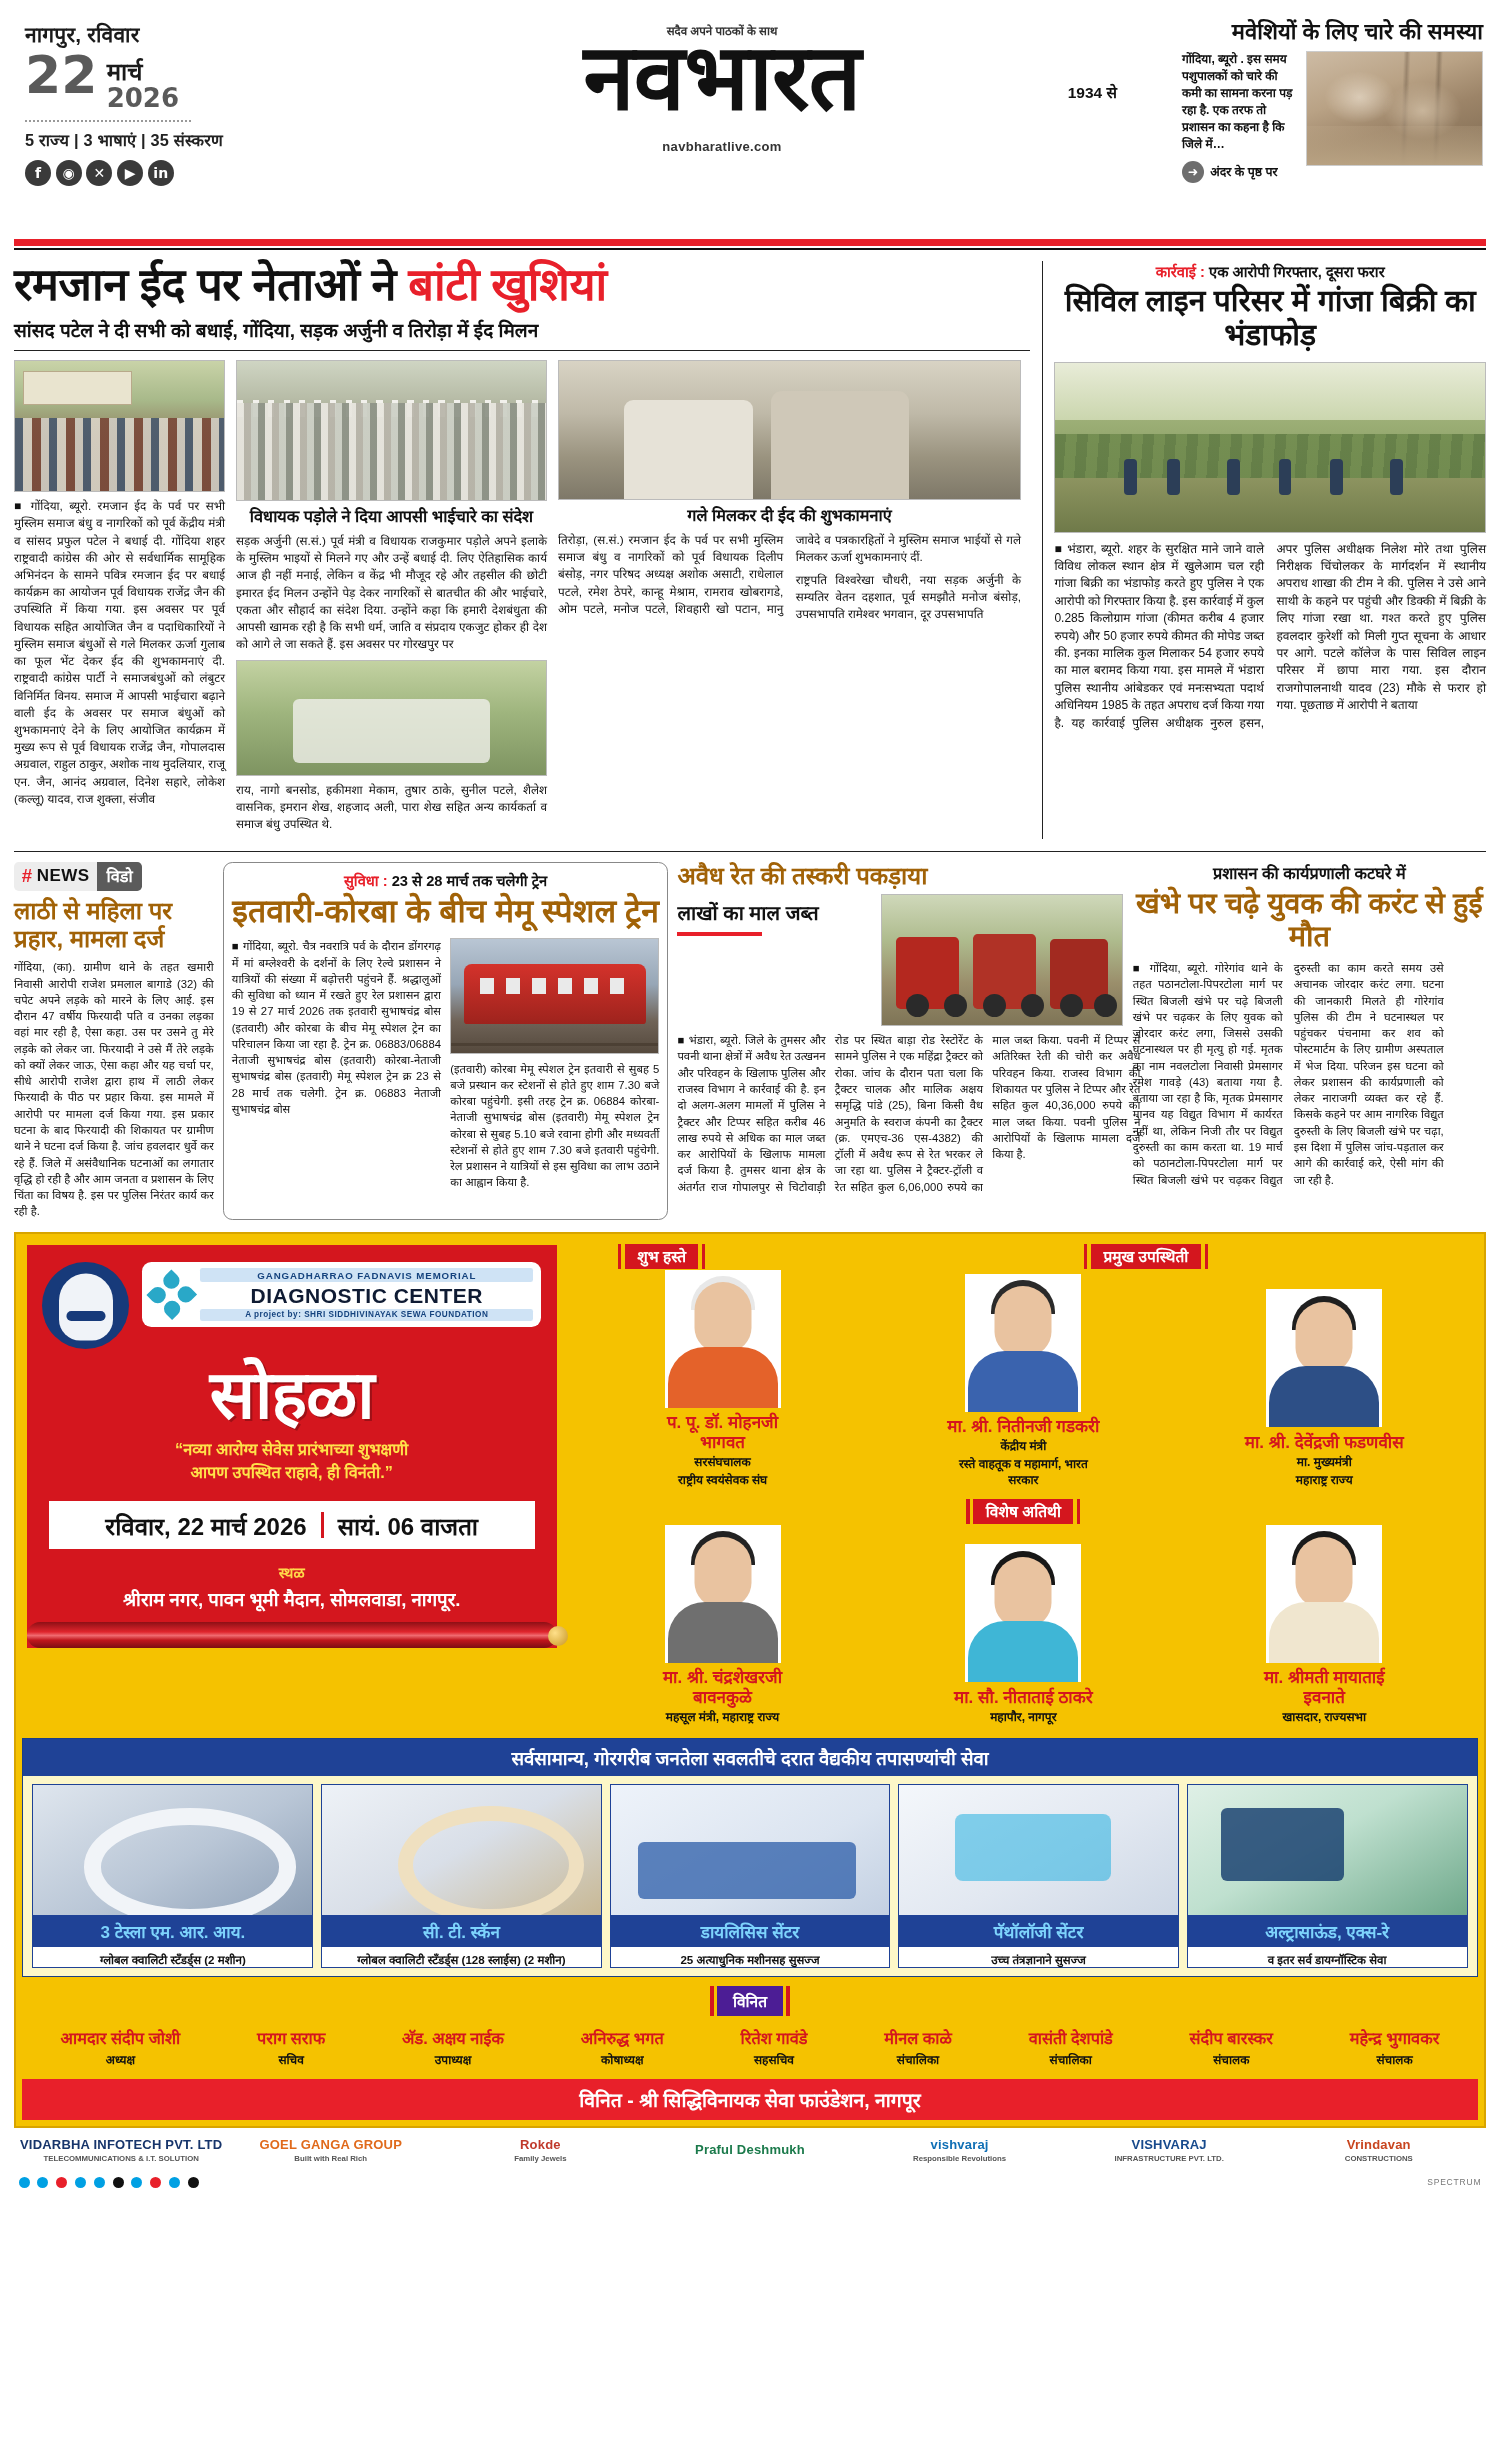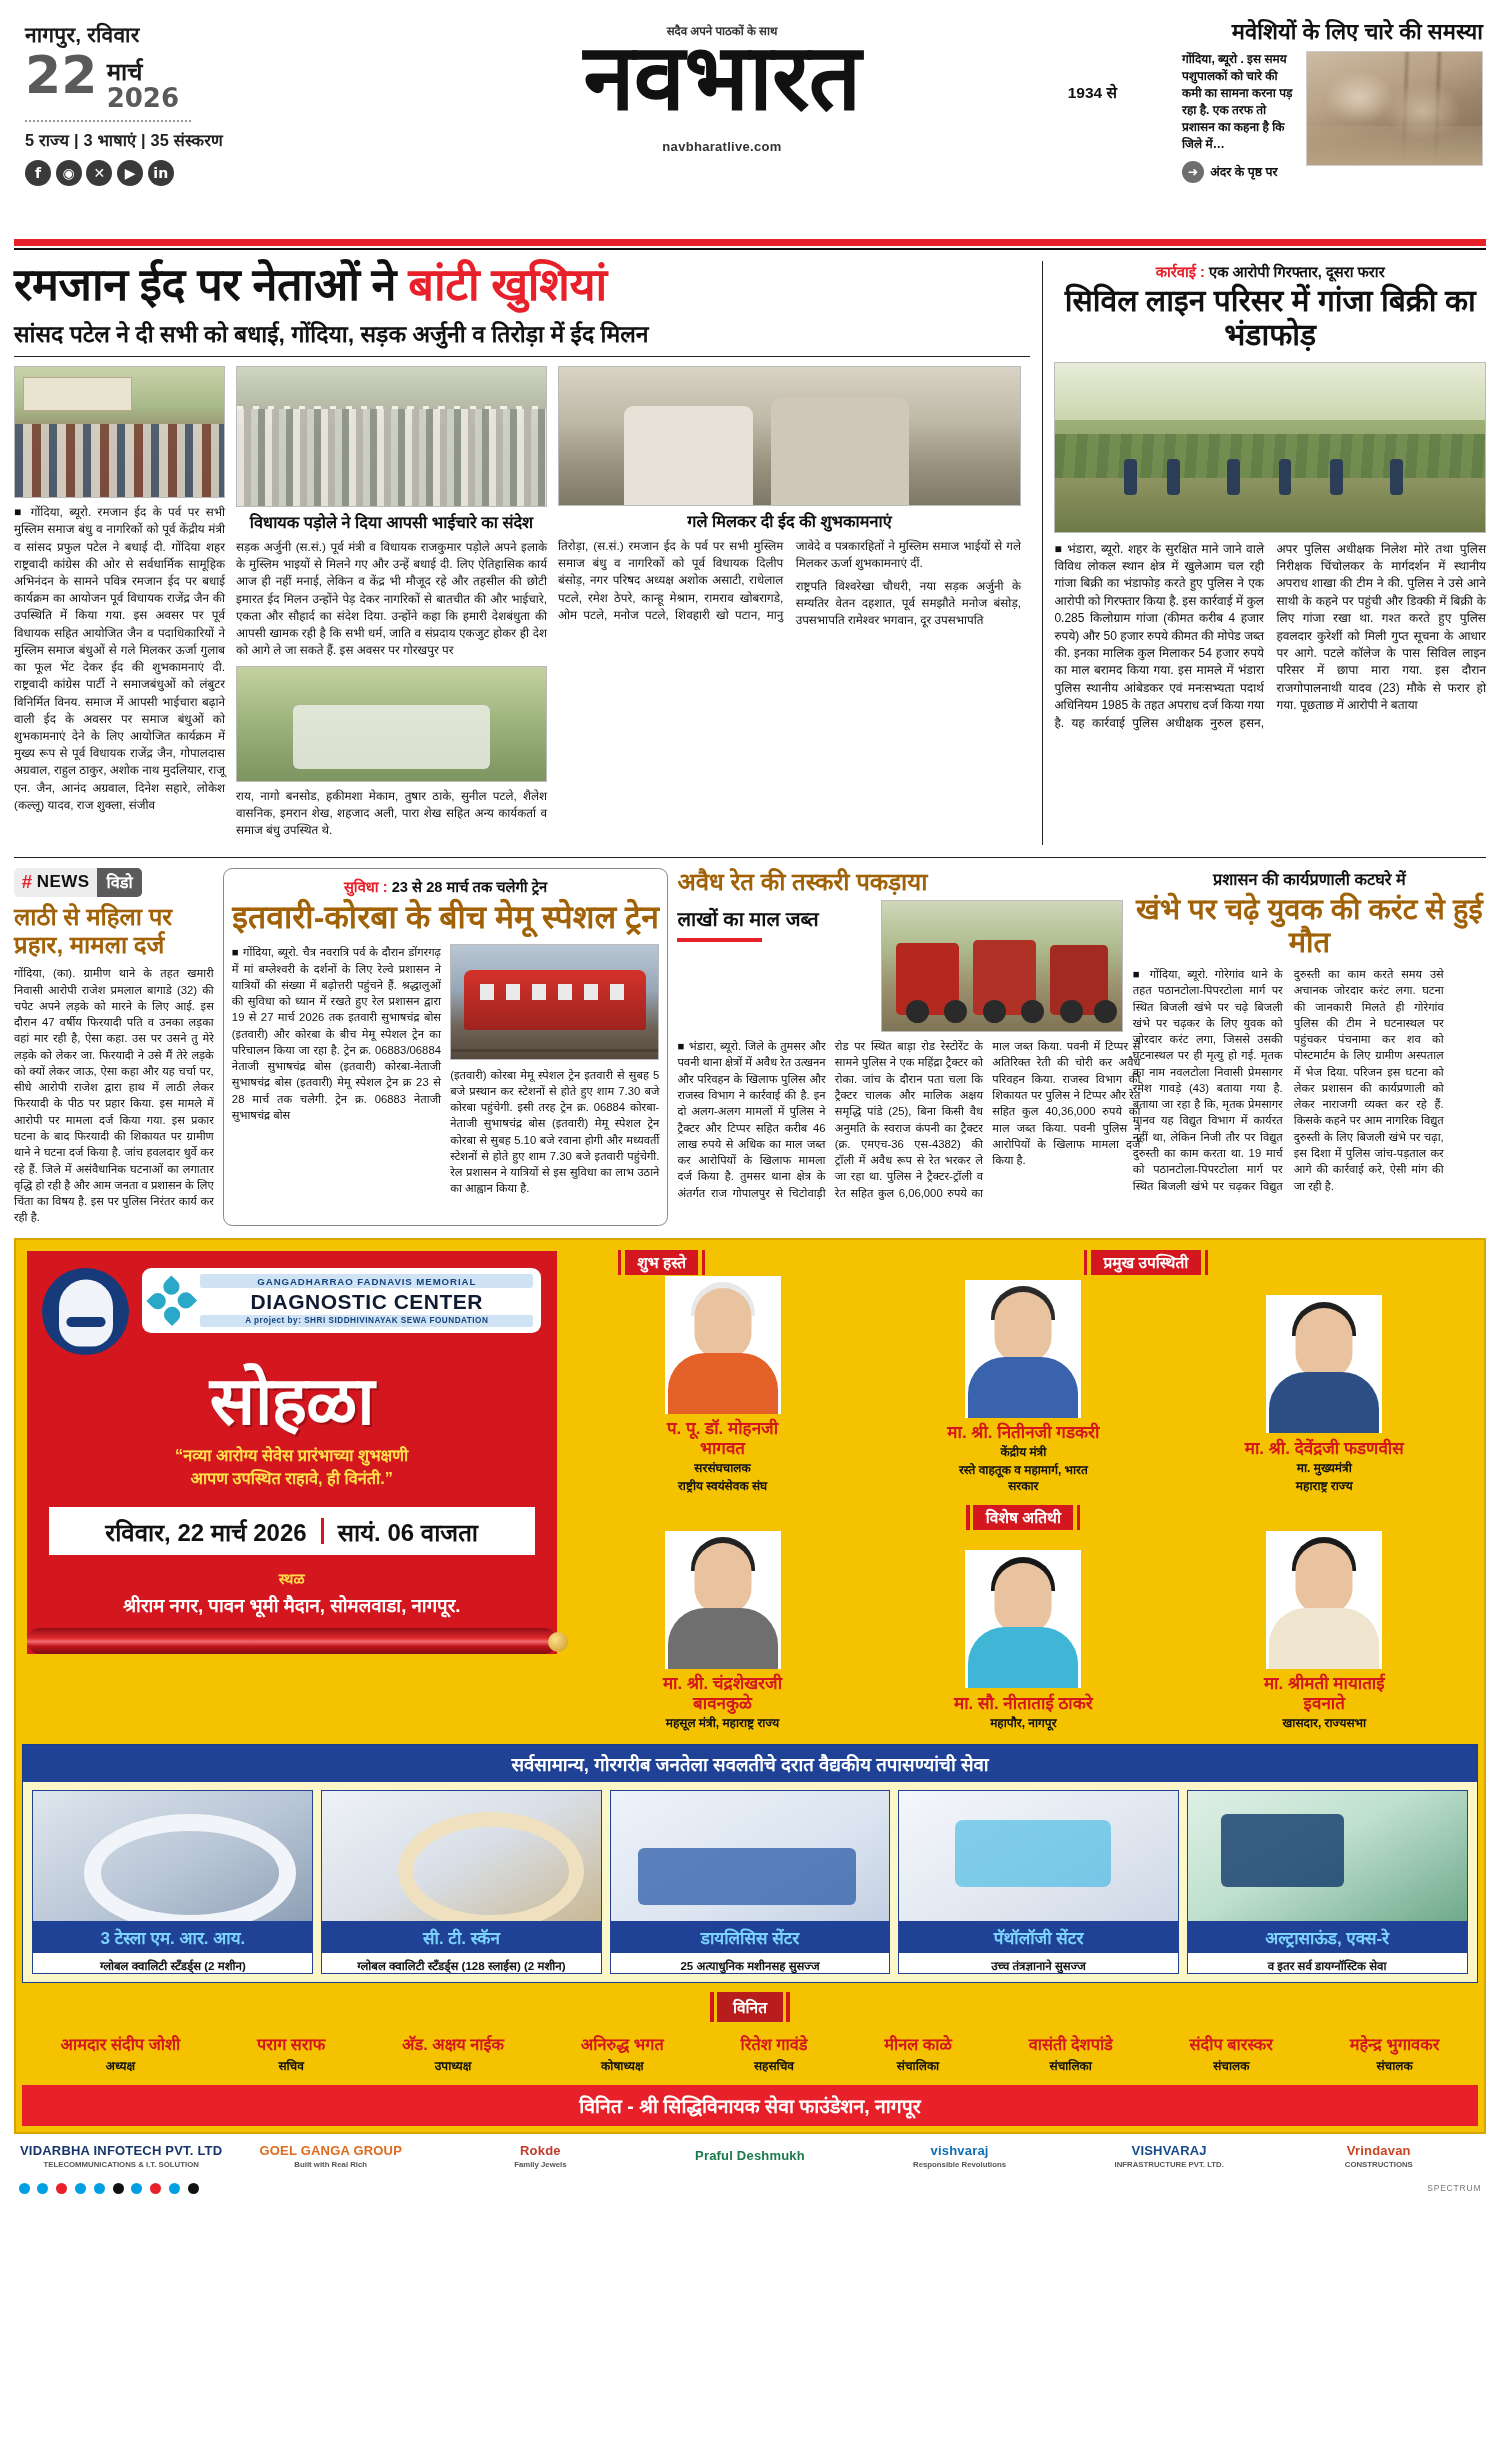--- a/index.html
+++ b/index.html
@@ -62,21 +62,21 @@
   .red-rule { height: 7px; background:#e8202a; margin: 6.2px 0 0 0; }
   .thin-rule { height: 1.6px; background:#111; margin-top: 2.3px; }
 
   
   .lead { display:flex; gap: 12.4px; padding-top: 11px; }
   .lead-left { width: 1017px; }
   .lead-right { width: 444px; border-left: 1.6px solid #222; padding-left: 11px; }
 
   .lead-h1 { font-size: 45px; font-weight: 800; color:#111; line-height:1.08; letter-spacing:-0.4px; }
   .lead-h1 .red { color:#e8202a; }
-  .lead-sub { font-size: 23px; font-weight:700; color:#111; margin-top: 7.8px; padding-bottom:6.2px; border-bottom:1.6px solid #222;}
+  .lead-sub { font-size: 19px; font-weight:700; color:#111; margin-top: 7.8px; padding-bottom:6.2px; border-bottom:1.6px solid #222;}
 
   .kicker { font-size: 14.7px; font-weight:700; color:#111; margin-bottom: 3.1px;}
   .kicker .tag { color:#e8202a; font-weight:800; }
   .lead-r-h { font-size: 30px; font-weight:800; color:#111; line-height:1.14; text-align:center; }
   .lead-r-photo { height: 171px; margin-top: 9.3px; border:0.8px solid #bbb; position:relative; overflow:hidden;
     background: linear-gradient(180deg,#b7c48f 0%, #98ab72 40%, #7c8f5c 72%, #6d7f50 100%); }
   .lead-r-photo .sky { position:absolute; top:0; left:0; right:0; height:34%;
     background: linear-gradient(180deg,#e8ecd8,#cbd6ae); }
   .lead-r-photo .bush { position:absolute; left:0; right:0; bottom:32%; height:26%;
     background: repeating-linear-gradient(94deg,#5f7a43 0 11px,#6f8a4d 11px 22px); opacity:.85;}
@@ -215,21 +215,21 @@
   .sv2::after{content:"";position:absolute;right:6%;top:16%;width:56%;height:68%;border-radius:50%;border:15.5px solid #efe0c0;}
   .sv3 { background: linear-gradient(150deg,#eef3fa,#dbe4f0 60%,#c3d0e2); }
   .sv3::after{content:"";position:absolute;left:10%;bottom:12%;width:78%;height:44%;background:#2b5ca8;border-radius:6.2px;opacity:.75;}
   .sv4 { background: linear-gradient(150deg,#f4f7fb,#e2e8f1 55%,#cdd7e5); }
   .sv4::after{content:"";position:absolute;left:20%;top:22%;width:56%;height:52%;background:#27b1e0;border-radius:7.8px;opacity:.55;}
   .sv5 { background: linear-gradient(150deg,#dff0e6,#bfe0cf 45%,#6fa98b); }
   .sv5::after{content:"";position:absolute;left:12%;top:18%;width:44%;height:56%;background:#123a6b;border-radius:6.2px;opacity:.8;}
 
   
   .comm { margin-top: 9.3px; text-align:center; }
-  .comm-lbl { display:inline-block; background:#b91c1c; color:#fff; font-size:15.5px; font-weight:800; padding: 3.9px 15.5px; position:relative;}
+  .comm-lbl { display:inline-block; background:#4c1d95; color:#fff; font-size:15.5px; font-weight:800; padding: 3.9px 15.5px; position:relative;}
   .comm-lbl::before,.comm-lbl::after{content:"";position:absolute;top:0;bottom:0;width:3.1px;background:#d4161e;}
   .comm-lbl::before{left:-7px;} .comm-lbl::after{right:-7px;}
   .comm-row { display:flex; justify-content:space-around; margin-top: 11px; }
   .comm-item { text-align:center; }
   .comm-n { color:#d4161e; font-size: 16.3px; font-weight:800; }
   .comm-r { color:#111; font-size: 12px; font-weight:600; margin-top:1.6px; }
   .foot-red { background:#e8202a; color:#fff; text-align:center; font-size:19.4px; font-weight:800; padding: 7px; margin-top: 11px; }
 
   
   .sponsors { display:flex; align-items:center; justify-content:space-between; gap: 4.7px; padding: 9.3px 4.7px 6.2px; background:#fff; }

